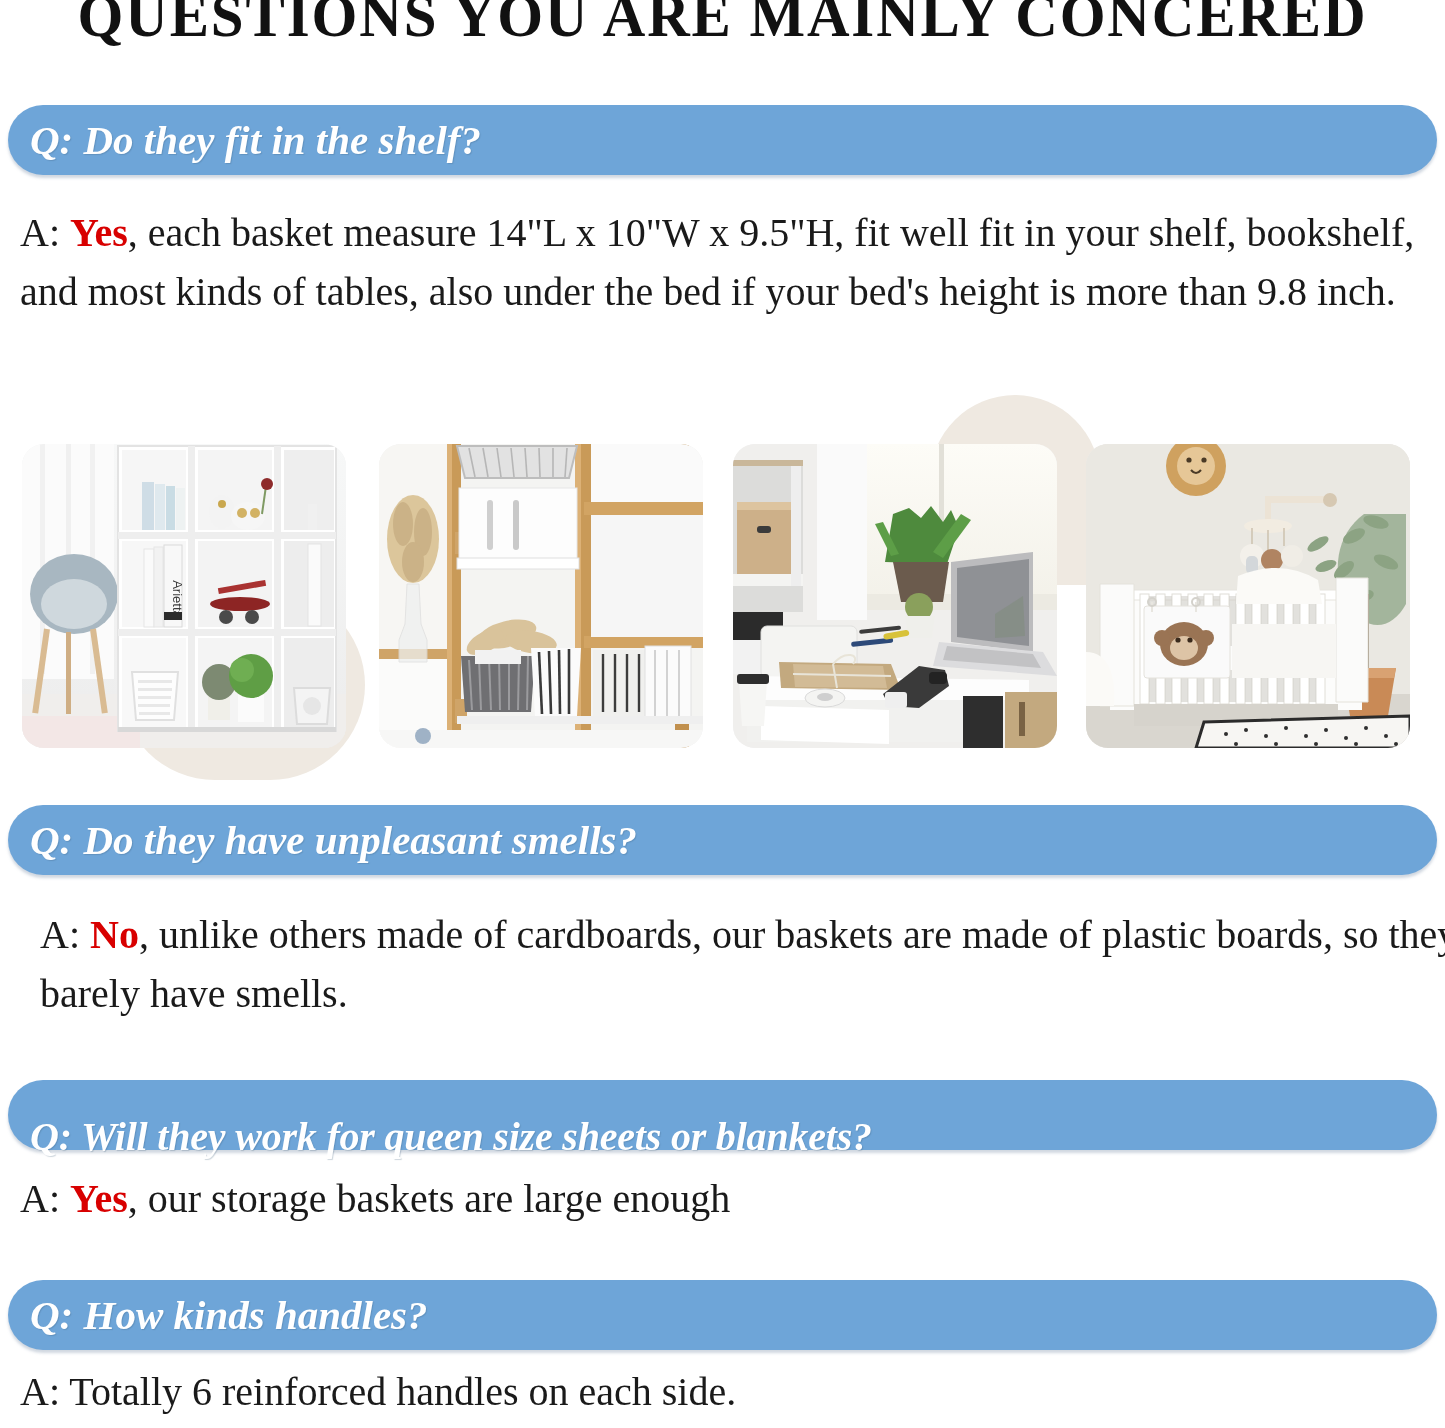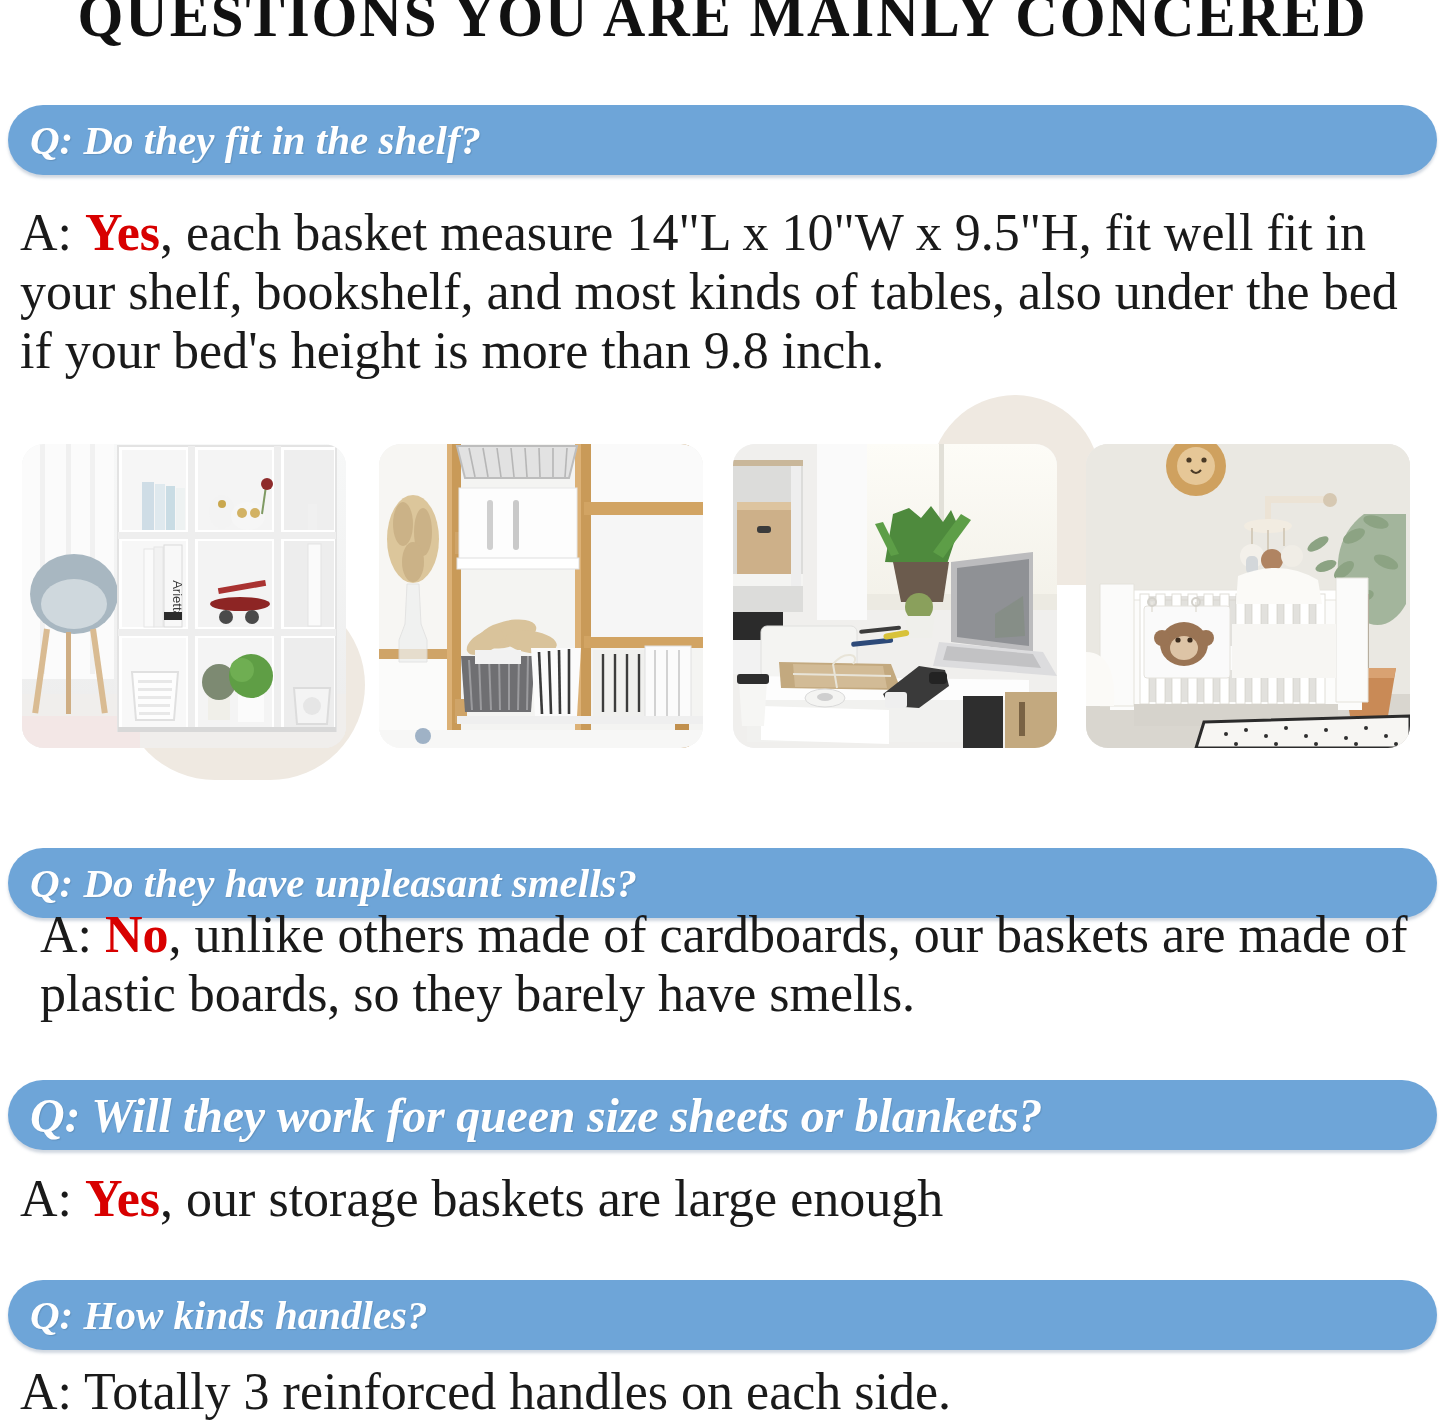--- a/index.html
+++ b/index.html
@@ -51,29 +51,29 @@
     transform: translateY(-50%);
     color: #ffffff;
     font-family: "Liberation Serif", "DejaVu Serif", serif;
     font-style: italic;
     font-weight: bold;
     font-size: 41px;
     white-space: nowrap;
     letter-spacing: 0px;
     text-shadow: 1px 1px 1px rgba(60,90,120,0.25);
   }
-  .q-banner.wide .q-text { font-size: 48px; letter-spacing: -0.2px; }
+  .q-banner.wide .q-text { font-size: 40px; letter-spacing: -0.2px; margin-top: 21px; }
 
   
   .answer {
     position: absolute;
     left: 20px;
     width: 1420px;
     font-family: "Liberation Serif", "DejaVu Serif", serif;
-    font-size: 52px;
+    font-size: 40px;
     line-height: 59px;
     color: #1a1a1a;
   }
   .answer .hl {
     color: #d80000;
     font-weight: bold;
   }
 
   
   .blob {
@@ -529,35 +529,35 @@
           <circle cx="230" cy="300" r="2"></circle>
         <circle cx="270" cy="300" r="2"></circle>
           <circle cx="310" cy="300" r="2"></circle>
       </g>
 
       <path d="M0 208 C 22 208 30 230 28 262 L0 262 Z" fill="#fbfaf7"></path>
     </svg>
   </div>
 </div>
 
-<div class="q-banner" style="top:848px;">
+<div class="q-banner" style="top:805px;">
   <div class="q-text">Q: Do they have unpleasant smells?</div>
 </div>
 
 <div class="answer" style="top:905px;margin-left:20px;">
   <span>A: </span><span class="hl">No</span><span>, unlike others made of cardboards, our baskets are made of plastic boards, so they barely have smells.</span>
 </div>
 
 <div class="q-banner wide" style="top:1080px;">
   <div class="q-text">Q: Will they work for queen size sheets or blankets?</div>
 </div>
 
 <div class="answer" style="top:1169px;">
   <span>A: </span><span class="hl">Yes</span><span>, our storage baskets are large enough</span>
 </div>
 
 <div class="q-banner" style="top:1280px;">
   <div class="q-text">Q: How kinds handles?</div>
 </div>
 
 <div class="answer" style="top:1362px;">
-  <span>A: </span><span class="hl"></span><span>Totally 3 reinforced handles on each side.</span>
+  <span>A: </span><span class="hl"></span><span>Totally 6 reinforced handles on each side.</span>
 </div>
 
 </body></html>

